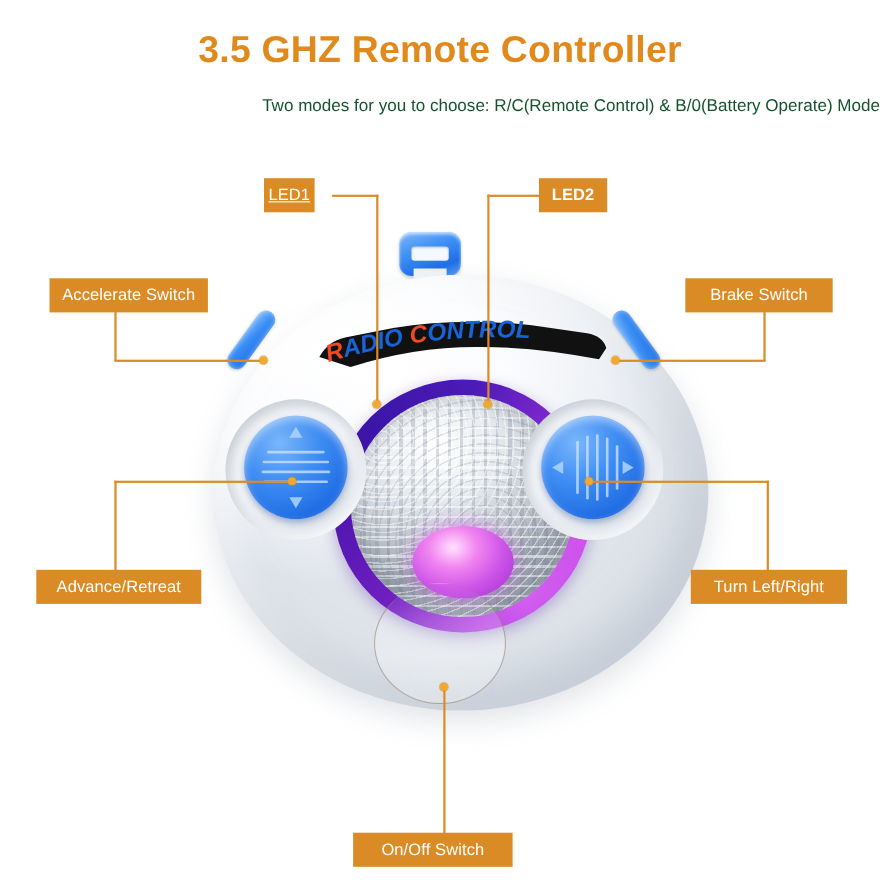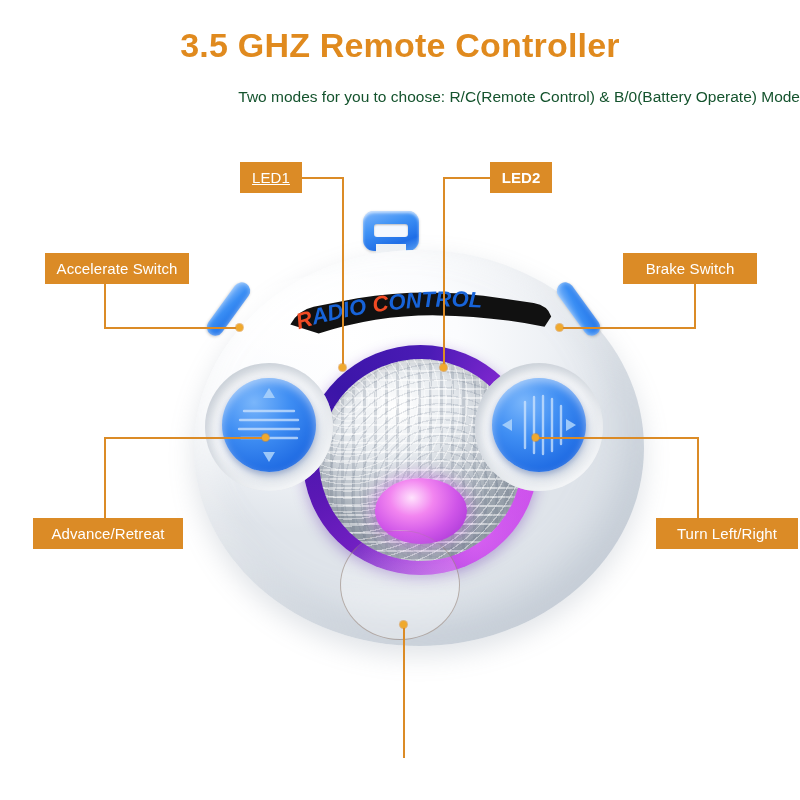--- a/index.html
+++ b/index.html
@@ -254,26 +254,27 @@
   <div class="lead h" style="left:104px;top:437px;width:164px;"></div>
   <div class="dot" style="left:262px;top:434px;"></div>
 
   <div class="lead v" style="left:697px;top:437px;height:82px;"></div>
   <div class="lead h" style="left:536px;top:437px;width:163px;"></div>
   <div class="dot" style="left:532px;top:434px;"></div>
 
   <div class="lead v" style="left:403px;top:625px;height:133px;"></div>
   <div class="dot" style="left:400px;top:621px;"></div>
 
-  <div class="callout" style="left:240px;top:162px;width:62px;text-decoration:underline;">LED1</div>
+  <div class="callout" style="left:240px;top:162px;width:46px;text-decoration:underline;">LED1</div>
 
   <div class="callout" style="left:490px;top:162px;width:62px;font-weight:bold;">LED2</div>
 
   <div class="callout" style="left:33px;top:253px;width:144px;margin-left:12px;">Accelerate Switch</div>
 
   <div class="callout" style="left:623px;top:253px;width:134px;">Brake Switch</div>
 
   <div class="callout" style="left:33px;top:518px;width:150px;">Advance/Retreat</div>
 
-  <div class="callout" style="left:656px;top:518px;width:142px;">Turn Left/Right</div>
-
+  <div class="callout" style="left:628px;top:518px;width:142px;">Turn Left/Right</div>
+
+  <div class="callout" style="left:321px;top:757px;width:145px;">On/Off Switch</div>
 
 </div>
 
 </body></html>

